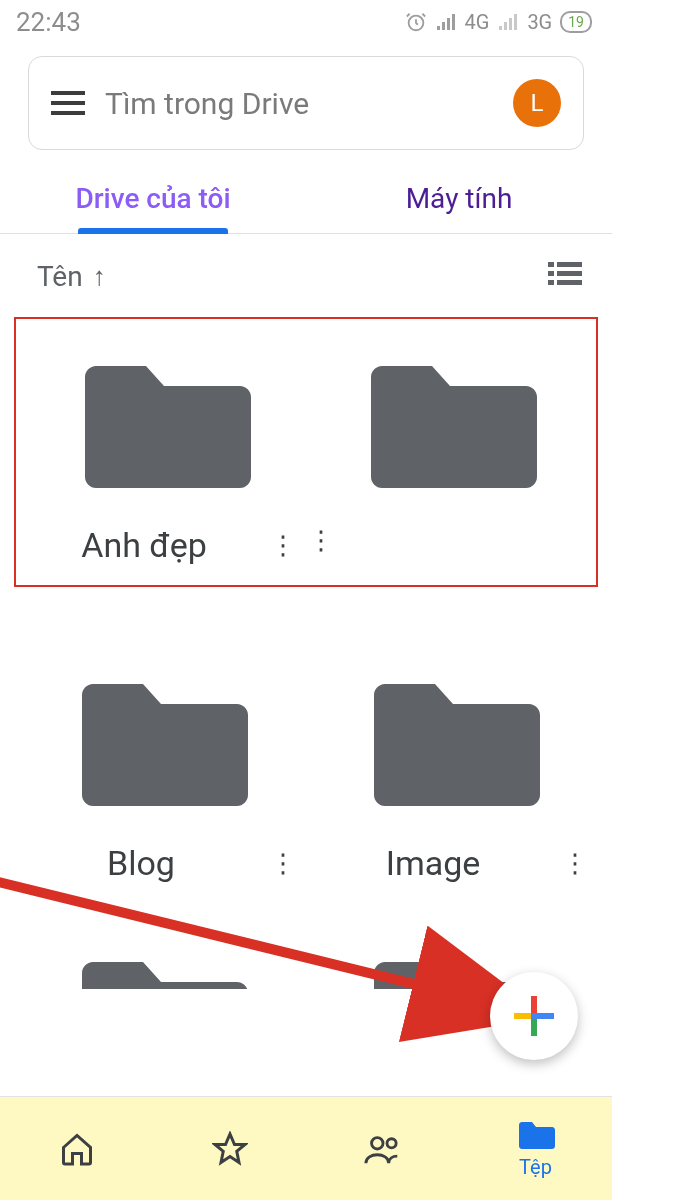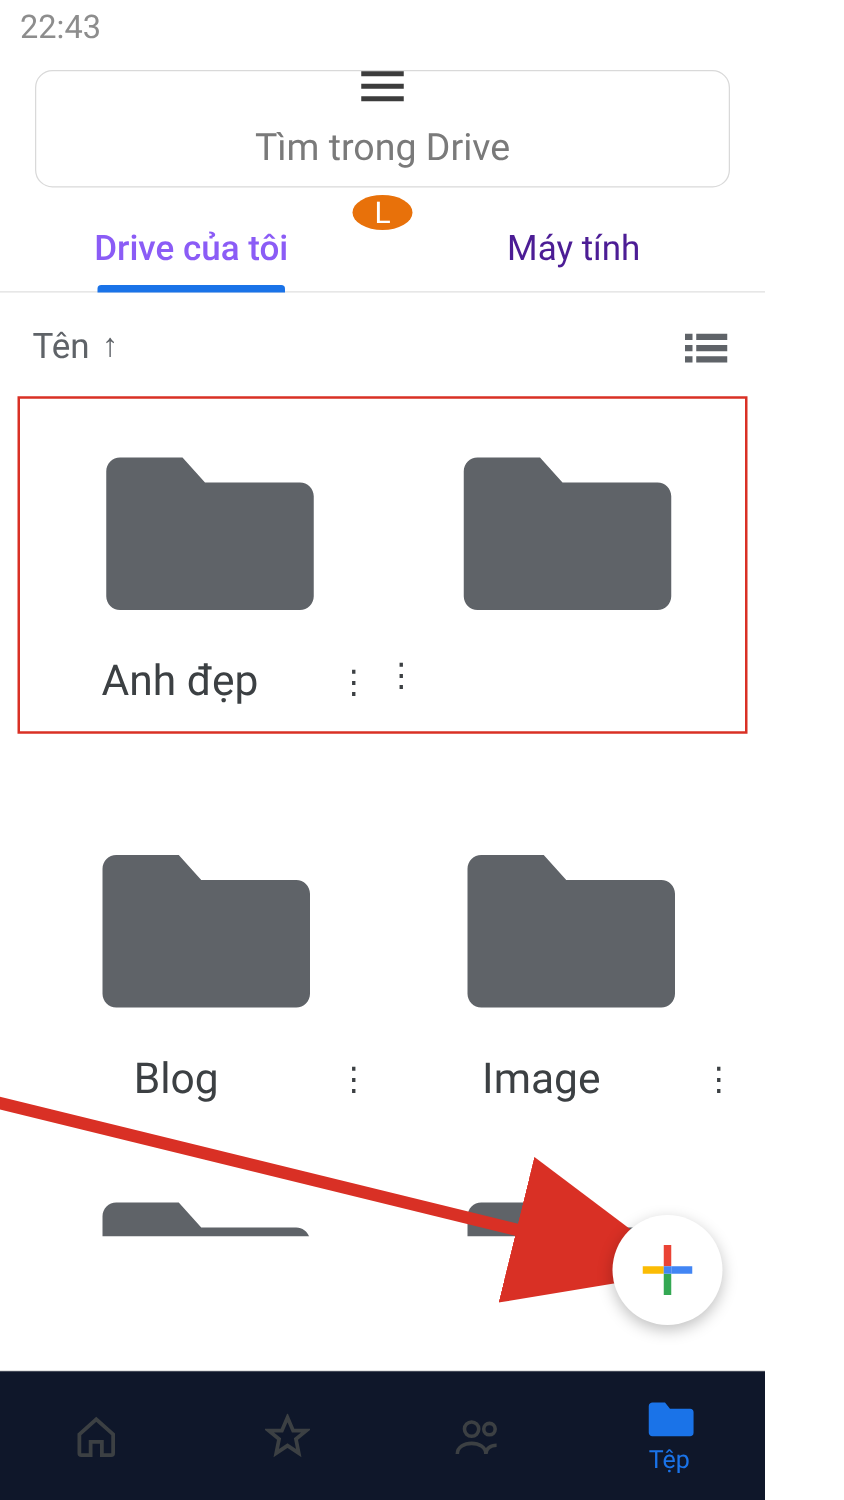--- a/index.html
+++ b/index.html
@@ -5,67 +5,90 @@
   * { box-sizing: border-box; margin: 0; padding: 0; }
   html, body { width: 675px; height: 1200px; font-family: Roboto, Arial, sans-serif; background: #fff; overflow: hidden; }
   .root { width: 612px; height: 1200px; position: relative; background: #fff; }
 
   
   .status-bar { height: 44px; display: flex; align-items: center; justify-content: space-between; padding: 0 20px 0 16px; color: #8d8d8d; font-size: 26px; }
   .status-right { display: flex; align-items: center; gap: 8px; font-size: 20px; }
   .battery { border: 2px solid #9e9e9e; border-radius: 10px; padding: 0 6px; font-size: 14px; color: #6aa84f; display: flex; align-items: center; height: 22px; }
 
   
-  .search-card { margin: 12px 28px 0 28px; height: 94px; border: 1px solid #d9d9d9; border-radius: 14px; display: flex; align-items: center; padding: 0 22px; gap: 20px; flex-direction: column; }
+  .search-card { margin: 12px 28px 0 28px; height: 94px; border: 1px solid #d9d9d9; border-radius: 14px; display: flex; align-items: center; padding: 0 22px; gap: 20px; }
   .hamburger { display: flex; flex-direction: column; gap: 6px; }
   .hamburger span { width: 34px; height: 4px; background: #3c3c3c; display: block; }
   .search-text { flex: 1; color: #7a7a7a; font-size: 30px; }
   .avatar { width: 48px; height: 48px; border-radius: 50%; background: #e8710a; color: #fff; display: flex; align-items: center; justify-content: center; font-size: 24px; }
 
   
   .tabs { display: flex; height: 70px; margin-top: 14px; border-bottom: 1px solid #e0e0e0; }
   .tab { flex: 1; display: flex; align-items: center; justify-content: center; font-size: 28px; color: #4c1d95; position: relative; }
   .tab.active { color: #8b5cf6; font-weight: 500; }
   .tab.active::after { content: ""; position: absolute; bottom: -1px; height: 6px; width: 150px; background: #1a73e8; border-radius: 3px 3px 0 0; }
 
   
-  .sort-row { display: flex; align-items: flex-end; justify-content: space-between; padding: 26px 30px 10px 26px; }
+  .sort-row { display: flex; align-items: flex-start; justify-content: space-between; padding: 26px 30px 10px 37px; }
   .sort-left { display: flex; align-items: center; gap: 10px; font-size: 28px; color: #5f6368; }
   .arrow-up { font-size: 26px; }
   .view-toggle { color: #5f6368; }
   .highlight-box { border: 2px solid #d93025; padding: 10px 4px 8px 4px; margin: 14px 14px 0 14px; }
   .grid-row { display: flex; }
   .cell { flex: 1; display: flex; flex-direction: column; align-items: center; padding: 24px 0 12px 0; position: relative; }
   .cell .folder { color: #5f6368; }
   .cell-label-row { display: flex; align-items: center; width: 100%; padding: 0 8px 0 0; margin-top: 28px; }
   .cell-label { flex: 1; text-align: center; font-size: 34px; color: #3c4043; }
   .dots { width: 30px; color: #3c4043; font-size: 26px; text-align: center; }
 
   .second-grid { margin-top: 60px; padding: 0 14px; }
 
   
   .fab { position: absolute; right: 34px; bottom: 140px; width: 88px; height: 88px; border-radius: 50%; background: #fff; box-shadow: 0 4px 12px rgba(0,0,0,0.25); display: flex; align-items: center; justify-content: center; }
 
   
-  .bottom-nav { position: absolute; bottom: 0; left: 0; right: 0; height: 104px; border-top: 1px solid #e3e3e3; display: flex; background: #0f172a; }
+  .bottom-nav { position: absolute; bottom: 0; left: 0; right: 0; height: 104px; border-top: 1px solid #e3e3e3; display: flex; background: #fef9c3; }
   .nav-item { flex: 1; display: flex; flex-direction: column; align-items: center; justify-content: center; gap: 4px; color: #5f6368; }
   .nav-item.active { color: #1a73e8; }
   .nav-label { font-size: 20px; }
 
   
   .annotation-arrow { position: absolute; left: 0; top: 860px; pointer-events: none; }
 
   svg { display: block; }
 </style>
 </head>
 <body>
 <div class="root">
 
   <div class="status-bar">
     <div>22:43</div>
+    <div class="status-right">
+      <span>
+        <svg width="22" height="22" viewBox="0 0 24 24" fill="none" stroke="#9e9e9e" stroke-width="2">
+            <circle cx="12" cy="13" r="8"></circle>
+            <path d="M12 9v4l2 2M5 3l-3 3M22 6l-3-3"></path>
+          </svg>
+      </span>
+      <span>
+        <svg width="22" height="20" viewBox="0 0 22 20">
+            <path d="M2 18h3v-4H2zM7 18h3v-8H7zM12 18h3V6h-3zM17 18h3V2h-3z" fill="#9e9e9e"></path>
+          </svg>
+      </span>
+      <span>4G</span>
+      <span>
+        <svg width="22" height="20" viewBox="0 0 22 20">
+            <path d="M2 18h3v-4H2zM7 18h3v-8H7zM12 18h3V6h-3zM17 18h3V2h-3z" fill="#c9c9c9"></path>
+          </svg>
+      </span>
+      <span>3G</span>
+      <span class="battery">
+          <span>19</span>
+        </span>
+    </div>
   </div>
 
   <div class="search-card">
     <div class="hamburger">
       <span></span>
         <span></span>
         <span></span>
     </div>
     <div class="search-text">Tìm trong Drive</div>
     <div class="avatar">

